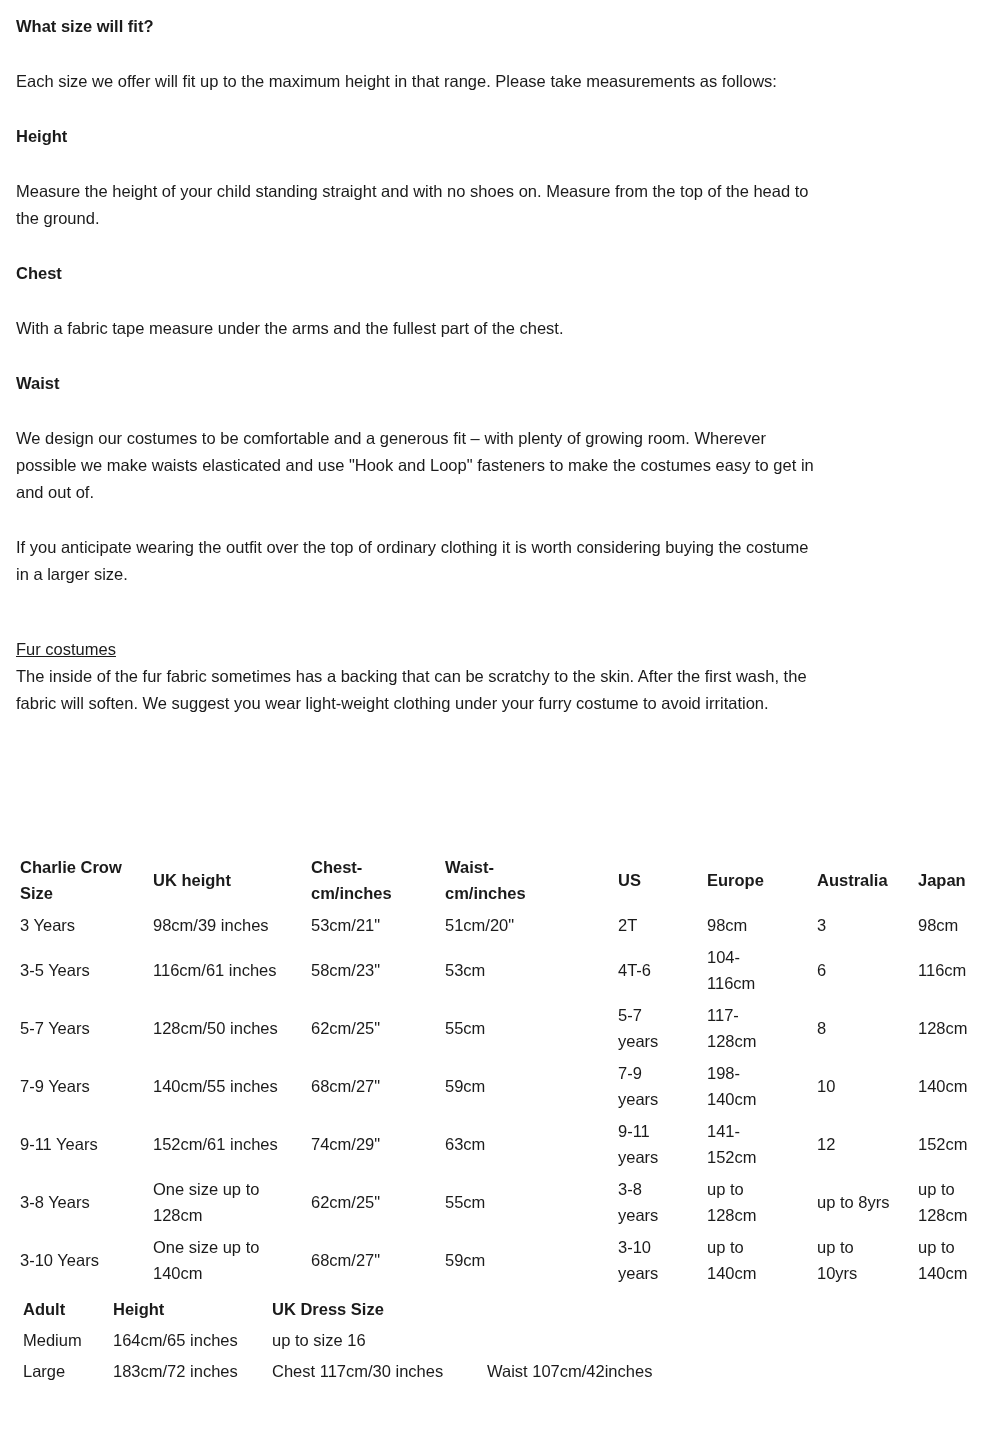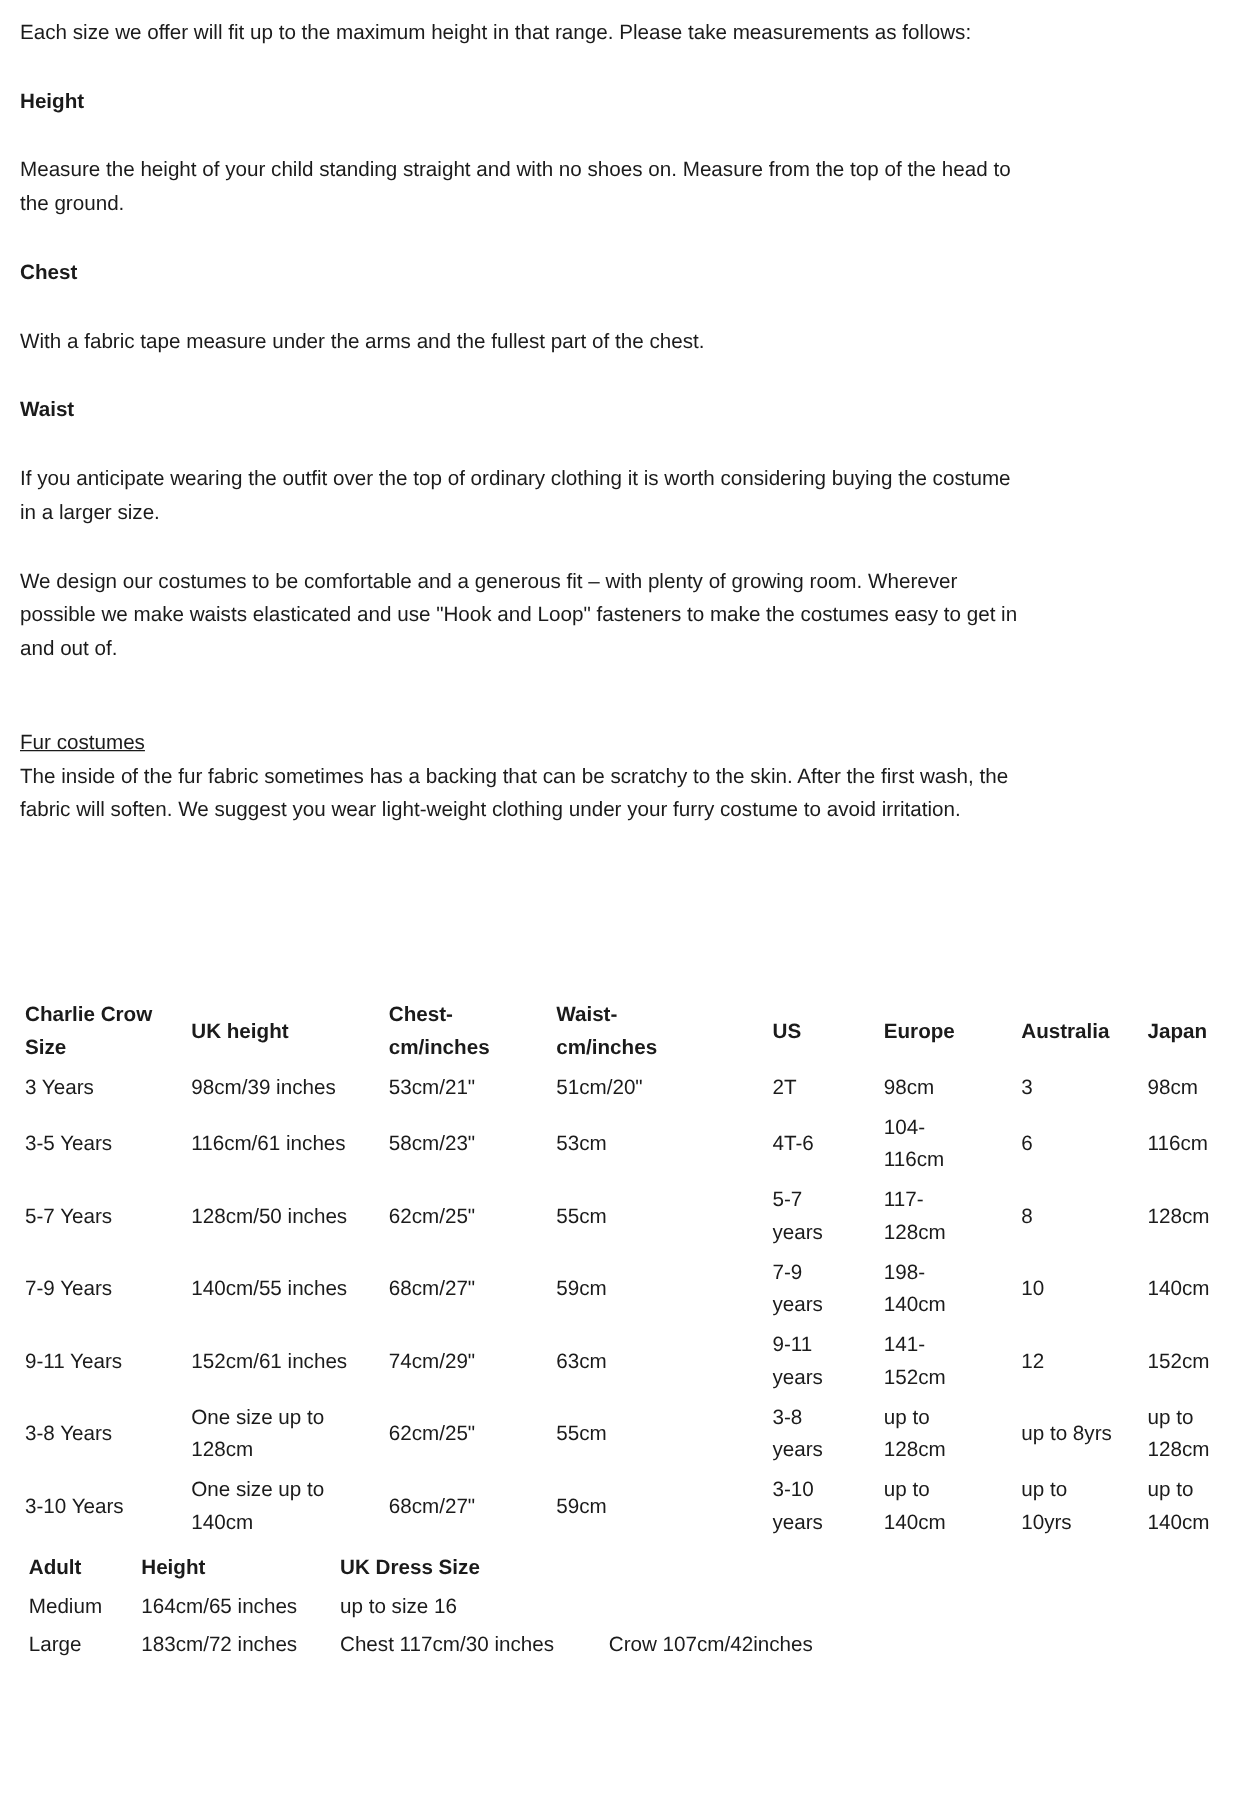--- a/index.html
+++ b/index.html
@@ -83,38 +83,39 @@
   .adult-table .a0 { width: 84px; padding-left: 7px; }
   .adult-table .a1 { width: 153px; }
   .adult-table .a2 { width: 209px; }
   .adult-table .a3 { width: 344px; }
 </style>
 </head>
 <body>
 
 <div class="doc">
 
+  <div class="heading">What size will fit?</div>
 
   <div class="para">Each size we offer will fit up to the maximum height in that range. Please take measurements as follows:</div>
 
   <div class="heading">Height</div>
   <div class="para">Measure the height of your child standing straight and with no shoes on. Measure from the top of the head to
 the ground.</div>
 
   <div class="heading">Chest</div>
   <div class="para">With a fabric tape measure under the arms and the fullest part of the chest.</div>
 
   <div class="heading">Waist</div>
 
-  <div class="para">If you anticipate wearing the outfit over the top of ordinary clothing it is worth considering buying the costume
-in a larger size.</div>
-
   <div class="para">We design our costumes to be comfortable and a generous fit – with plenty of growing room. Wherever
 possible we make waists elasticated and use "Hook and Loop" fasteners to make the costumes easy to get in
 and out of.</div>
+
+  <div class="para">If you anticipate wearing the outfit over the top of ordinary clothing it is worth considering buying the costume
+in a larger size.</div>
 
   <div class="heading underlined-heading">Fur costumes</div>
   <div class="para no-gap">The inside of the fur fabric sometimes has a backing that can be scratchy to the skin. After the first wash, the
 fabric will soften. We suggest you wear light-weight clothing under your furry costume to avoid irritation.</div>
 
   <div class="table-spacer"></div>
 
   <table class="size-table">
     <tbody>
         <tr>
@@ -230,18 +231,18 @@
         <tr>
           <td class="a0">Medium</td>
           <td class="a1">164cm/65 inches</td>
           <td class="a2">up to size 16</td>
           <td class="a3"></td>
         </tr>
         <tr>
           <td class="a0">Large</td>
           <td class="a1">183cm/72 inches</td>
           <td class="a2">Chest 117cm/30 inches</td>
-          <td class="a3">Crow 107cm/42inches</td>
+          <td class="a3">Waist 107cm/42inches</td>
         </tr>
       </tbody>
   </table>
 
 </div>
 
 </body></html>

